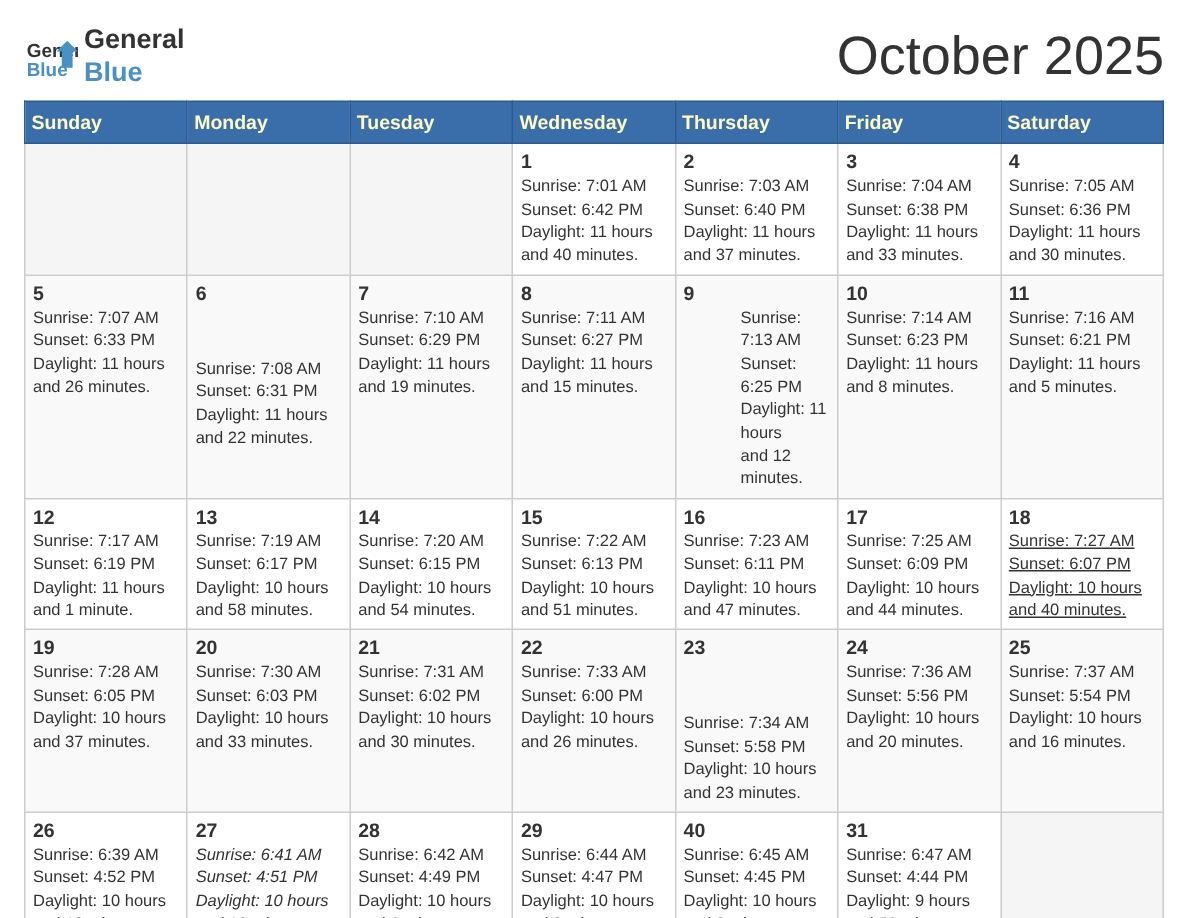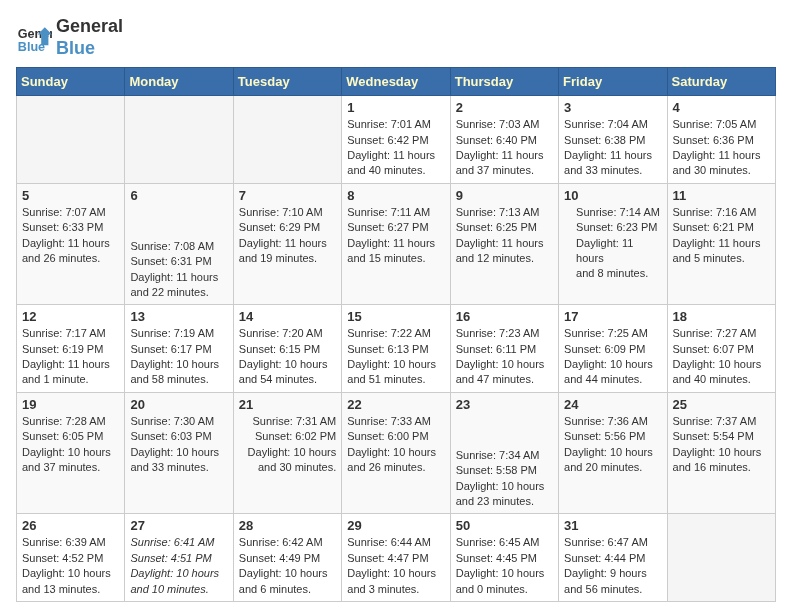--- a/index.html
+++ b/index.html
@@ -98,20 +98,21 @@
       <polygon points="32,8 40,16 36,16 36,28 28,28 28,16 24,16" fill="#4a90c4"></polygon>
     </svg>
     <div>
       <div class="logo-text">
         <div>General</div>
         <div><span>Blue</span></div>
       </div>
     </div>
   </div>
   <div class="title-block">
+    <div class="month-title">October 2025</div>
   </div>
 </div>
 
 <table class="calendar">
   <thead>
     <tr>
     <th>Sunday</th>
         <th>Monday</th>
         <th>Tuesday</th>
         <th>Wednesday</th>
@@ -178,28 +179,28 @@
         </td>
         <td>
           <span class="day-num">8</span>
           <div class="day-info" style="white-space: pre-line;">Sunrise: 7:11 AM
 Sunset: 6:27 PM
 Daylight: 11 hours
 and 15 minutes.</div>
         </td>
         <td>
           <span class="day-num">9</span>
-          <div class="day-info" style="white-space: pre-line;">Sunrise: 7:13 AM
+          <div class="day-info" style="white-space: pre-line; margin-left: 38px;">Sunrise: 7:13 AM
 Sunset: 6:25 PM
 Daylight: 11 hours
 and 12 minutes.</div>
         </td>
         <td>
           <span class="day-num">10</span>
-          <div class="day-info" style="white-space: pre-line; margin-left: 12px;">Sunrise: 7:14 AM
+          <div class="day-info" style="white-space: pre-line;">Sunrise: 7:14 AM
 Sunset: 6:23 PM
 Daylight: 11 hours
 and 8 minutes.</div>
         </td>
         <td>
           <span class="day-num">11</span>
           <div class="day-info" style="white-space: pre-line;">Sunrise: 7:16 AM
 Sunset: 6:21 PM
 Daylight: 11 hours
 and 5 minutes.</div>
@@ -243,21 +244,21 @@
         </td>
         <td>
           <span class="day-num">17</span>
           <div class="day-info" style="white-space: pre-line;">Sunrise: 7:25 AM
 Sunset: 6:09 PM
 Daylight: 10 hours
 and 44 minutes.</div>
         </td>
         <td>
           <span class="day-num">18</span>
-          <div class="day-info" style="white-space: pre-line;">Sunrise: 7:27 AM
+          <div class="day-info" style="white-space: pre-line; text-decoration: underline;">Sunrise: 7:27 AM
 Sunset: 6:07 PM
 Daylight: 10 hours
 and 40 minutes.</div>
         </td>
       </tr>
       <tr>
         <td>
           <span class="day-num">19</span>
           <div class="day-info" style="white-space: pre-line;">Sunrise: 7:28 AM
 Sunset: 6:05 PM
@@ -266,21 +267,21 @@
         </td>
         <td>
           <span class="day-num">20</span>
           <div class="day-info" style="white-space: pre-line;">Sunrise: 7:30 AM
 Sunset: 6:03 PM
 Daylight: 10 hours
 and 33 minutes.</div>
         </td>
         <td>
           <span class="day-num">21</span>
-          <div class="day-info" style="white-space: pre-line; text-align: right;">Sunrise: 7:31 AM
+          <div class="day-info" style="white-space: pre-line;">Sunrise: 7:31 AM
 Sunset: 6:02 PM
 Daylight: 10 hours
 and 30 minutes.</div>
         </td>
         <td>
           <span class="day-num">22</span>
           <div class="day-info" style="white-space: pre-line;">Sunrise: 7:33 AM
 Sunset: 6:00 PM
 Daylight: 10 hours
 and 26 minutes.</div>
@@ -330,21 +331,21 @@
 and 6 minutes.</div>
         </td>
         <td>
           <span class="day-num">29</span>
           <div class="day-info" style="white-space: pre-line;">Sunrise: 6:44 AM
 Sunset: 4:47 PM
 Daylight: 10 hours
 and 3 minutes.</div>
         </td>
         <td>
-          <span class="day-num">50</span>
+          <span class="day-num">40</span>
           <div class="day-info" style="white-space: pre-line;">Sunrise: 6:45 AM
 Sunset: 4:45 PM
 Daylight: 10 hours
 and 0 minutes.</div>
         </td>
         <td>
           <span class="day-num">31</span>
           <div class="day-info" style="white-space: pre-line;">Sunrise: 6:47 AM
 Sunset: 4:44 PM
 Daylight: 9 hours

